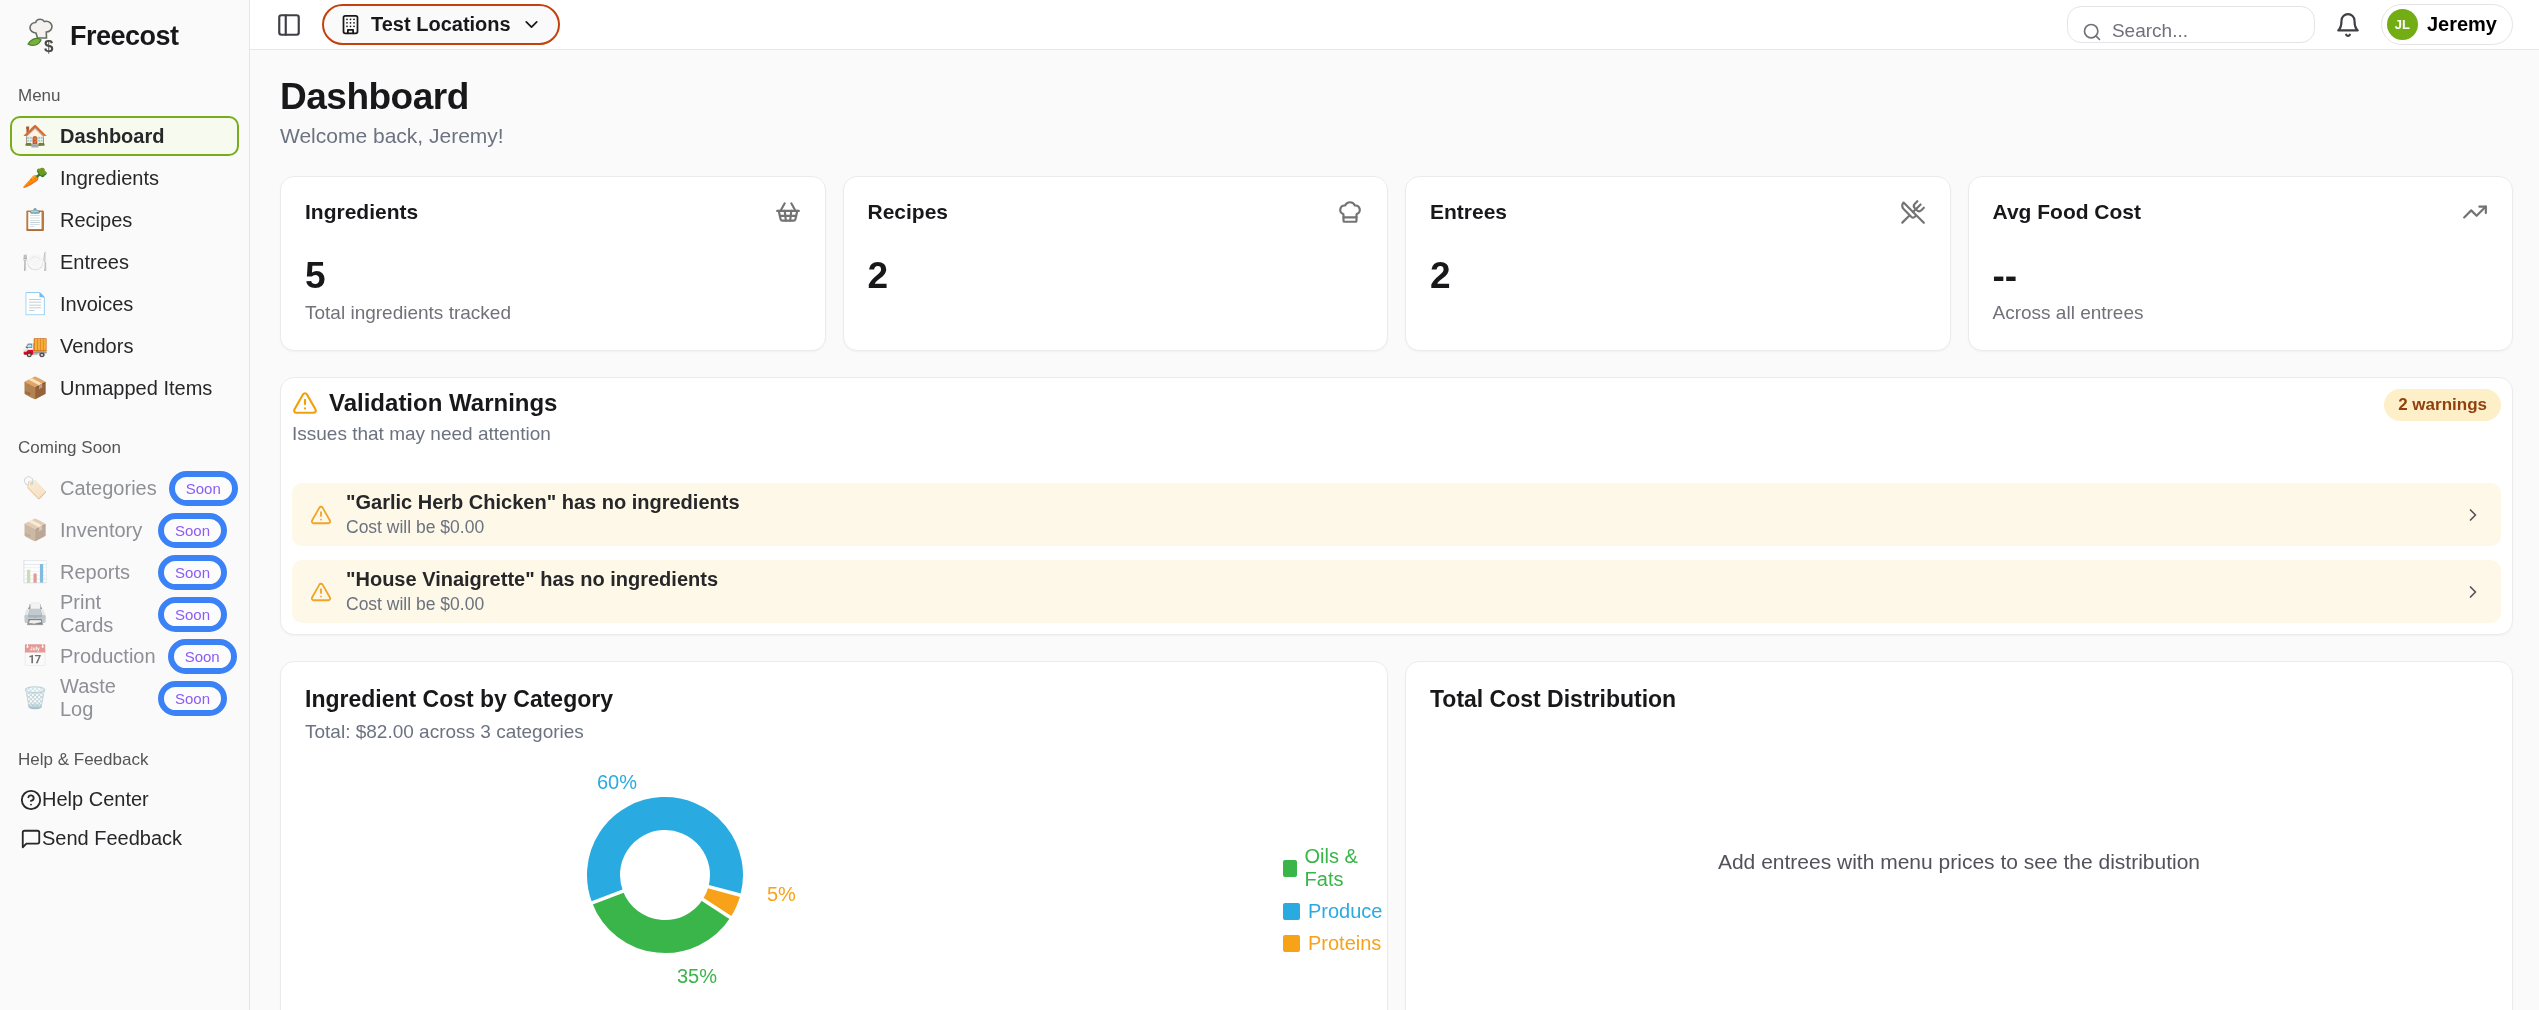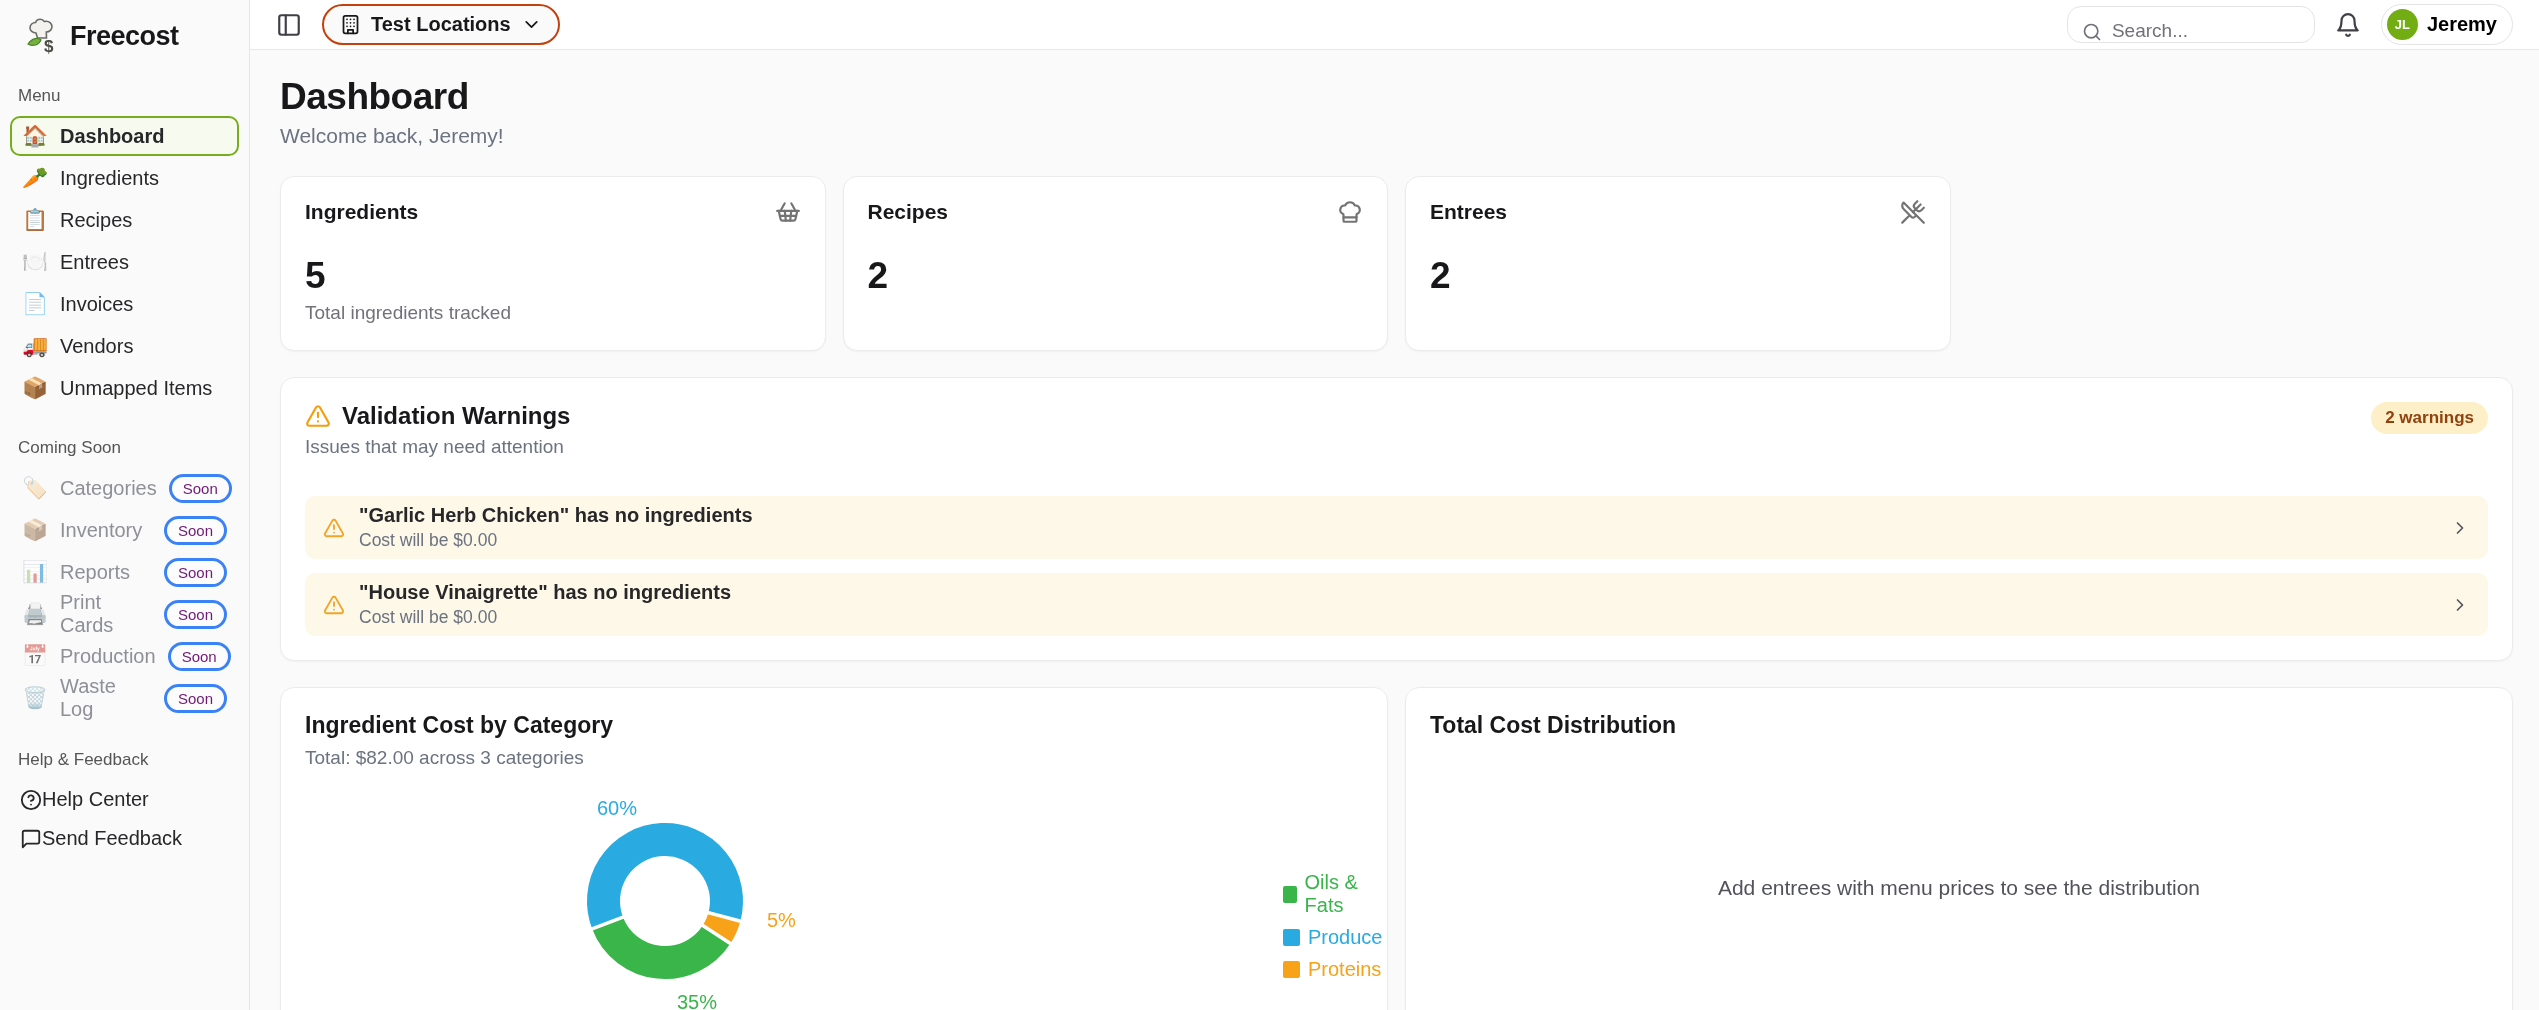--- a/index.html
+++ b/index.html
@@ -24,22 +24,22 @@
     display:flex; align-items:center; gap:12px;
     padding:6px 10px; margin:2px 0; border-radius:10px;
     font-size:20px; color:#27272a; cursor:pointer; border:2px solid transparent;
     height:40px;
   }
   .nav-item .emoji { font-size:21px; width:26px; text-align:center; }
   .nav-item.active { border-color:#77ad1c; background:#f6faef; font-weight:700; }
   .nav-item.soon { color:#8e9096; }
   .nav-item.soon .emoji { opacity:.55; filter:grayscale(25%); }
   .soon-badge {
-    margin-left:auto; font-size:15px; color:#701a75;
-    border:3px solid #3b82f6; background:#fcfcfc;
+    margin-left:auto; font-size:15px; color:#8b5cf6;
+    border:6px solid #3b82f6; background:#fcfcfc;
     border-radius:999px; padding:3px 11px;
   }
   .help-item { display:flex; align-items:center; padding:8px 10px; font-size:20px; color:#27272a; cursor:pointer; }
   .help-item svg { width:22px; height:22px; stroke:#27272a; }
 
   
   .main { flex:1; display:flex; flex-direction:column; height:100%; overflow:hidden; }
 
   .topbar {
     height:50px; background:#fff; border-bottom:1px solid #e8e8e8;
@@ -89,21 +89,21 @@
   }
 
   .stats-grid { display:grid; grid-template-columns:repeat(4,1fr); gap:17px; margin-top:28px; }
   .stat-card { padding:22px 24px 26px 24px; }
   .stat-head { display:flex; justify-content:space-between; align-items:center; }
   .stat-title { font-size:21px; font-weight:700; }
   .stat-head svg { width:26px; height:26px; stroke:#737373; }
   .stat-value { font-size:37px; font-weight:700; margin-top:30px; }
   .stat-caption { font-size:19px; color:#71717a; margin-top:5px; }
 
-  .warnings-card { margin-top:26px; padding:24px; }
+  .warnings-card { margin-top:26px; padding:11px; }
   .warnings-head { display:flex; justify-content:space-between; align-items:flex-start; }
   .warnings-title-row { display:flex; align-items:center; gap:11px; font-size:24px; font-weight:700; }
   .warnings-title-row svg { width:26px; height:26px; stroke:#f59e0b; }
   .warnings-subtitle { font-size:19px; color:#6b7280; margin-top:6px; }
   .warnings-badge {
     background:#fdf0c8; color:#92400e; font-size:17px; font-weight:700;
     border-radius:999px; padding:6px 14px;
   }
   .warning-rows { margin-top:38px; display:flex; flex-direction:column; gap:14px; }
   .warning-row {
@@ -334,20 +334,33 @@
               <path d="m16 2-2.3 2.3a3 3 0 0 0 0 4.2l1.8 1.8a3 3 0 0 0 4.2 0L22 8"></path>
               <path d="M15 15 3.3 3.3a4.2 4.2 0 0 0 0 6l7.3 7.3c.7.7 2 .7 2.8 0L15 15Zm0 0 7 7"></path>
               <path d="m2.1 21.8 6.4-6.3"></path>
                 <path d="m19 5-7 7"></path>
             </svg>
           </span>
         </div>
         <div class="stat-value">2</div>
       </div>
 
+      <div class="card stat-card">
+        <div class="stat-head">
+          <span class="stat-title">Avg Food Cost</span>
+          <span>
+            <svg viewBox="0 0 24 24" fill="none" stroke-width="2" stroke-linecap="round" stroke-linejoin="round" width="26" height="26">
+              <polyline points="22 7 13.5 15.5 8.5 10.5 2 17"></polyline>
+                <polyline points="16 7 22 7 22 13"></polyline>
+            </svg>
+          </span>
+        </div>
+        <div class="stat-value">--</div>
+        <div class="stat-caption">Across all entrees</div>
+      </div>
     </div>
 
     <div class="card warnings-card">
       <div class="warnings-head">
         <div>
           <div class="warnings-title-row">
             <span>
               <svg viewBox="0 0 24 24" fill="none" stroke-width="2" stroke-linecap="round" stroke-linejoin="round" width="26" height="26">
                 <path d="m21.73 18-8-14a2 2 0 0 0-3.48 0l-8 14A2 2 0 0 0 4 21h16a2 2 0 0 0 1.73-3Z"></path>
                   <path d="M12 9v4"></path>

